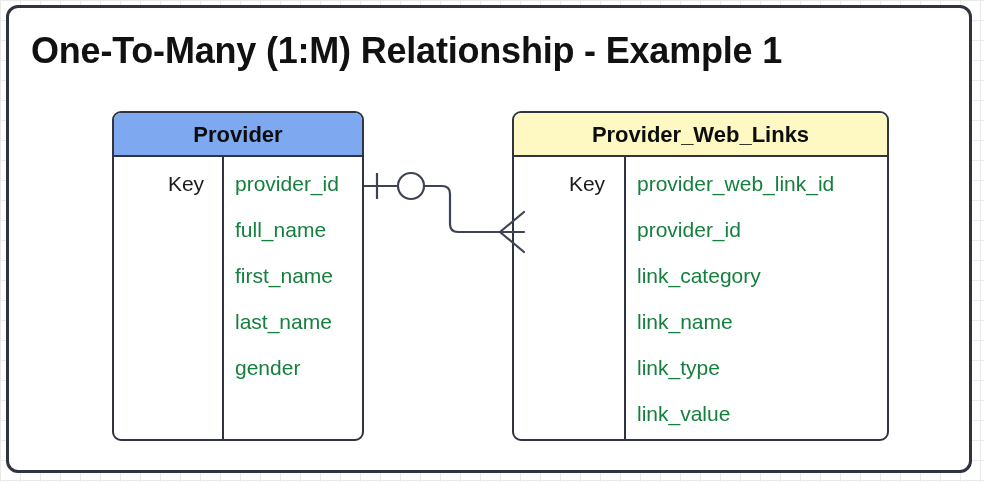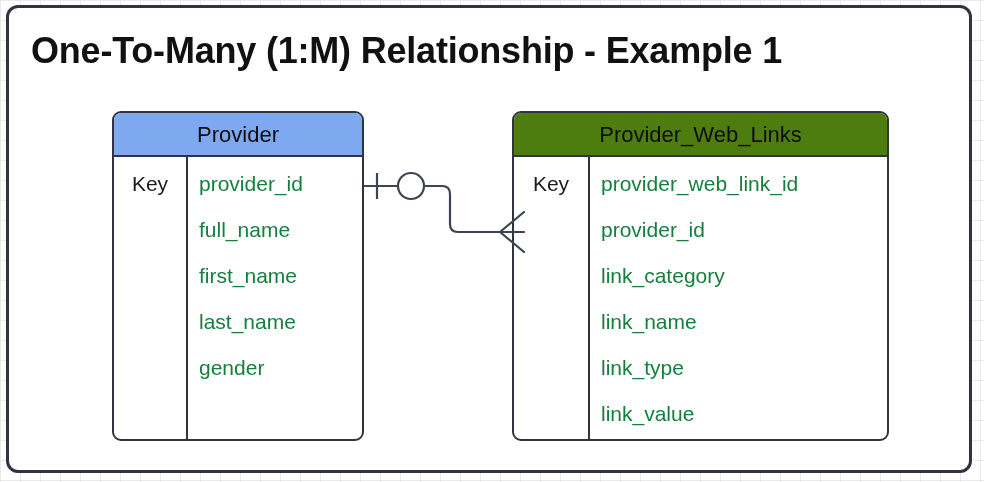--- a/index.html
+++ b/index.html
@@ -59,30 +59,31 @@
     border: 2px solid #2f3440;
     border-radius: 9px;
     background: #ffffff;
     overflow: hidden;
   }
   .entity-header {
     height: 44px;
     line-height: 44px;
     text-align: center;
     font-size: 22px;
-    font-weight: normal;
+    font-weight: bold;
     color: #0d0d0d;
     border-bottom: 2px solid #2f3440;
     box-sizing: border-box;
     white-space: nowrap;
   }
   .entity-body {
     display: flex;
     height: calc(100% - 44px);
     box-sizing: border-box;
+    margin-left: 36px;
   }
   .key-col {
     box-sizing: border-box;
     border-right: 2px solid #2f3440;
     flex: 0 0 auto;
     padding-top: 4px;
   }
   .key-label {
     font-size: 21px;
     color: #1b1b1b;
@@ -103,21 +104,21 @@
     line-height: 46px;
     height: 46px;
     white-space: nowrap;
   }
 
   #entity-provider { left: 103px; top: 103px; width: 252px; height: 330px; }
   #entity-provider .entity-header { background: #7EA9F0; }
   #entity-provider .key-col { width: 74px; }
 
   #entity-pwl { left: 503px; top: 103px; width: 377px; height: 330px; }
-  #entity-pwl .entity-header { background: #4d7c0f; }
+  #entity-pwl .entity-header { background: #fef9c3; }
   #entity-pwl .key-col { width: 76px; }
 
   
   #connector {
     position: absolute;
     left: 345px;
     top: 140px;
     width: 170px;
     height: 110px;
     overflow: visible;

